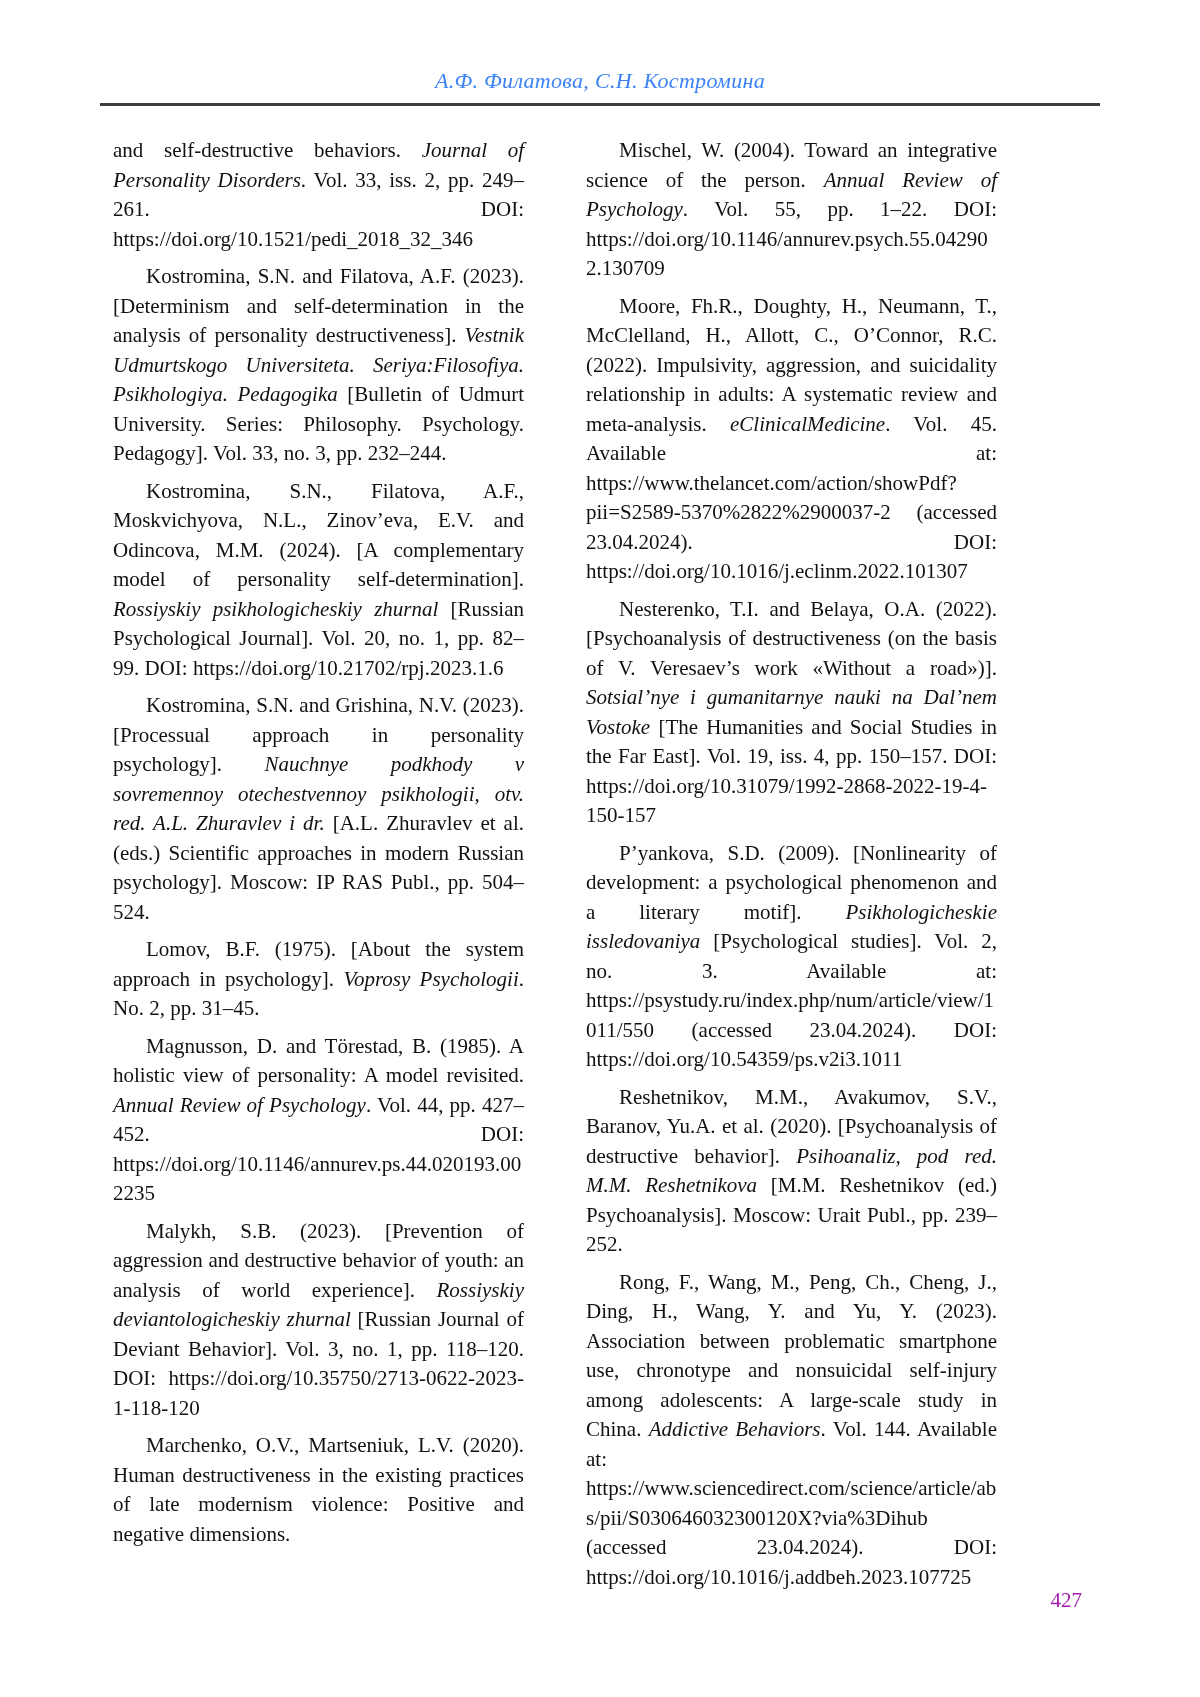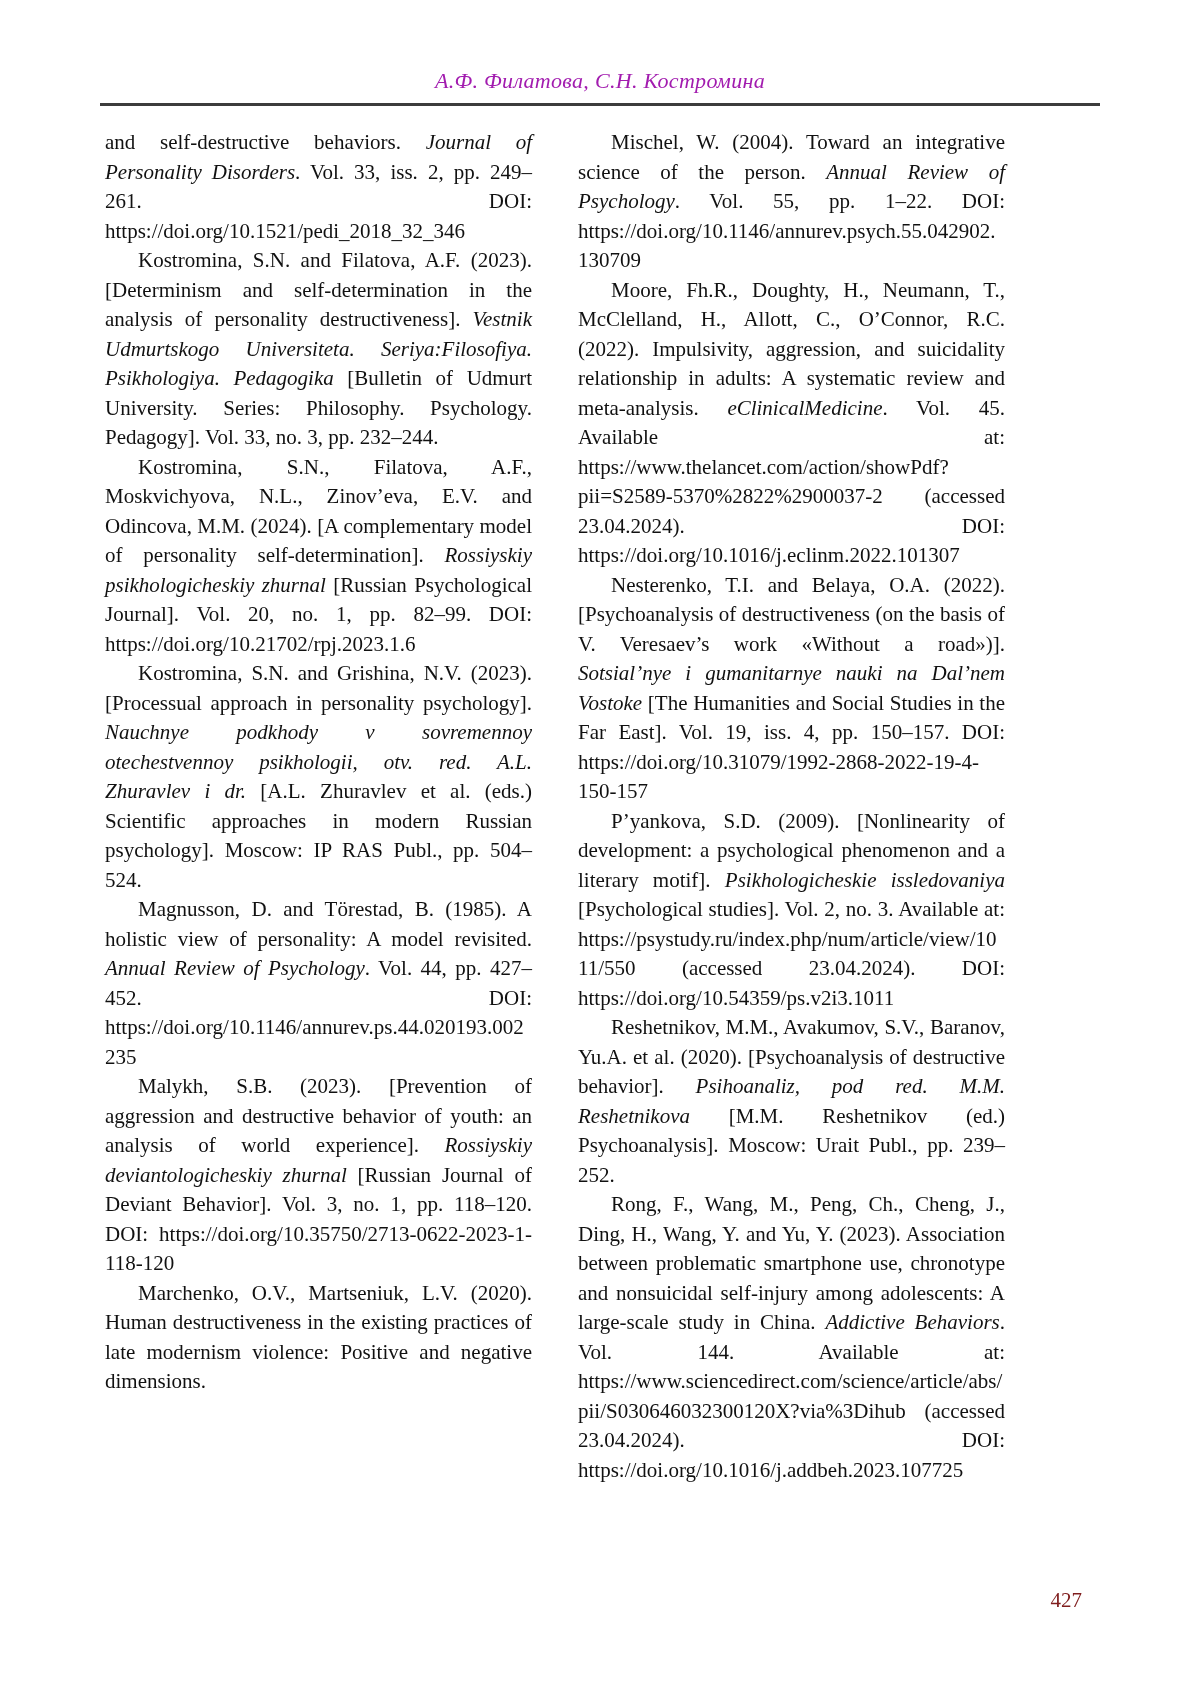--- a/index.html
+++ b/index.html
@@ -21,21 +21,21 @@
   }
   .running-head {
     position: absolute;
     top: 68px;
     left: 100px;
     width: 1000px;
     text-align: center;
     font-style: italic;
     font-size: 22px;
     letter-spacing: 0.3px;
-    color: #a21caf;
+    color: #3b82f6;
   }
   .header-rule {
     position: absolute;
     top: 103px;
     left: 100px;
     width: 1000px;
     height: 3px;
     background: #3c3c3c;
   }
   .columns {
@@ -46,55 +46,56 @@
     display: flex;
     gap: 46px;
   }
   .column {
     width: 427px;
     font-size: 21px;
     line-height: 29.5px;
     text-align: justify;
   }
   p.ref {
-    margin: 0;
+    margin: 8px;
     text-indent: 33px;
     overflow-wrap: anywhere;
   }
   p.ref.no-indent {
     text-indent: 0;
   }
   .it {
     font-style: italic;
   }
   .page-number {
     position: absolute;
     top: 1588px;
     left: 100px;
     width: 982px;
     text-align: right;
     font-size: 21px;
-    color: #7f1d1d;
+    color: #a21caf;
   }
 </style>
 </head>
 <body>
 
 <div class="page">
 
   <div class="running-head">А.Ф. Филатова, С.Н. Костромина</div>
 
   <div class="header-rule"></div>
 
   <div class="columns">
     <div class="column" id="refs-left">
         <p class="ref no-indent"><span>and self-destructive behaviors. </span><span class="it">Journal of Personality Disorders</span><span>. Vol. 33, iss. 2, pp. 249–261. DOI: https://doi.org/10.1521/pedi_2018_32_346</span></p>
         <p class="ref"><span>Kostromina, S.N. and Filatova, A.F. (2023). [Determinism and self-determination in the analysis of personality destructiveness]. </span><span class="it">Vestnik Udmurtskogo Universiteta. Seriya:Filosofiya. Psikhologiya. Pedagogika</span><span> [Bulletin of Udmurt University. Series: Philosophy. Psychology. Pedagogy]. Vol. 33, no. 3, pp. 232–244.</span></p>
         <p class="ref"><span>Kostromina, S.N., Filatova, A.F., Moskvichyova, N.L., Zinov’eva, E.V. and Odincova, M.M. (2024). [A complementary model of personality self-determination]. </span><span class="it">Rossiyskiy psikhologicheskiy zhurnal</span><span> [Russian Psychological Journal]. Vol. 20, no. 1, pp. 82–99. DOI: https://doi.org/10.21702/rpj.2023.1.6</span></p>
         <p class="ref"><span>Kostromina, S.N. and Grishina, N.V. (2023). [Processual approach in personality psychology]. </span><span class="it">Nauchnye podkhody v sovremennoy otechestvennoy psikhologii, otv. red. A.L. Zhuravlev i dr.</span><span> [A.L. Zhuravlev et al. (eds.) Scientific approaches in modern Russian psychology]. Moscow: IP RAS Publ., pp. 504–524.</span></p>
+        <p class="ref"><span>Lomov, B.F. (1975). [About the system approach in psychology]. </span><span class="it">Voprosy Psychologii</span><span>. No. 2, pp. 31–45.</span></p>
         <p class="ref"><span>Magnusson, D. and Törestad, B. (1985). A holistic view of personality: A model revisited. </span><span class="it">Annual Review of Psychology</span><span>. Vol. 44, pp. 427–452. DOI: https://doi.org/10.1146/annurev.ps.44.020193.002235</span></p>
         <p class="ref"><span>Malykh, S.B. (2023). [Prevention of aggression and destructive behavior of youth: an analysis of world experience]. </span><span class="it">Rossiyskiy deviantologicheskiy zhurnal</span><span> [Russian Journal of Deviant Behavior]. Vol. 3, no. 1, pp. 118–120. DOI: https://doi.org/10.35750/2713-0622-2023-1-118-120</span></p>
         <p class="ref"><span>Marchenko, O.V., Martseniuk, L.V. (2020). Human destructiveness in the existing practices of late modernism violence: Positive and negative dimensions. </span></p>
       </div>
     <div class="column" id="refs-right">
         <p class="ref"><span>Mischel, W. (2004). Toward an integrative science of the person. </span><span class="it">Annual Review of Psychology</span><span>. Vol. 55, pp. 1–22. DOI: https://doi.org/10.1146/annurev.psych.55.042902.130709</span></p>
         <p class="ref"><span>Moore, Fh.R., Doughty, H., Neumann, T., McClelland, H., Allott, C., O’Connor, R.C. (2022). Impulsivity, aggression, and suicidality relationship in adults: A systematic review and meta-analysis. </span><span class="it">eClinicalMedicine</span><span>. Vol. 45. Available at: https://www.thelancet.com/action/showPdf?pii=S2589-5370%2822%2900037-2 (accessed 23.04.2024). DOI: https://doi.org/10.1016/j.eclinm.2022.101307</span></p>
         <p class="ref"><span>Nesterenko, T.I. and Belaya, O.A. (2022). [Psychoanalysis of destructiveness (on the basis of V. Veresaev’s work «Without a road»)]. </span><span class="it">Sotsial’nye i gumanitarnye nauki na Dal’nem Vostoke</span><span> [The Humanities and Social Studies in the Far East]. Vol. 19, iss. 4, pp. 150–157. DOI: https://doi.org/10.31079/1992-2868-2022-19-4-150-157</span></p>
         <p class="ref"><span>P’yankova, S.D. (2009). [Nonlinearity of development: a psychological phenomenon and a literary motif]. </span><span class="it">Psikhologicheskie issledovaniya</span><span> [Psychological studies]. Vol. 2, no. 3. Available at: https://psystudy.ru/index.php/num/article/view/1011/550 (accessed 23.04.2024). DOI: https://doi.org/10.54359/ps.v2i3.1011</span></p>
         <p class="ref"><span>Reshetnikov, M.M., Avakumov, S.V., Baranov, Yu.A. et al. (2020). [Psychoanalysis of destructive behavior]. </span><span class="it">Psihoanaliz, pod red. M.M. Reshetnikova</span><span> [M.M. Reshetnikov (ed.) Psychoanalysis]. Moscow: Urait Publ., pp. 239–252.</span></p>

